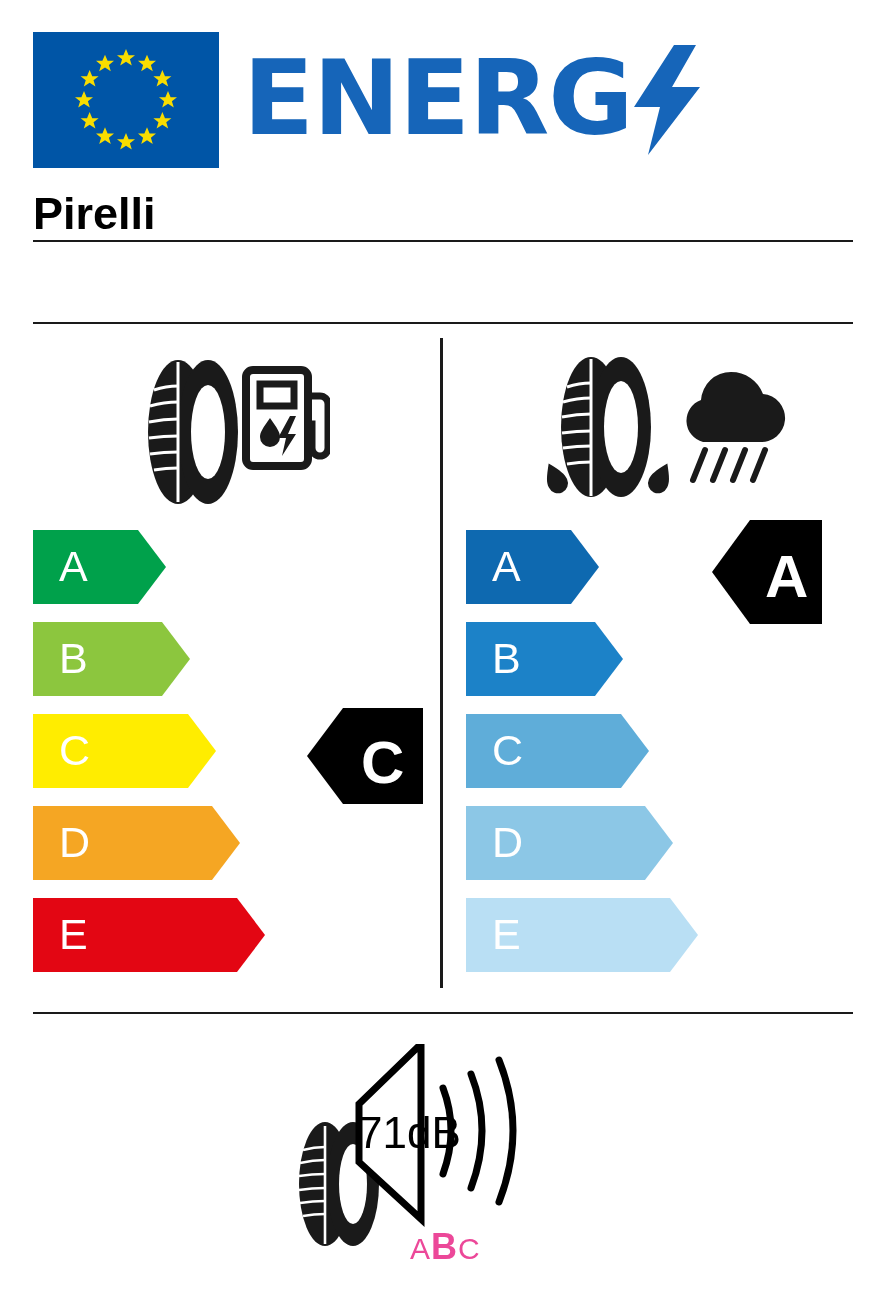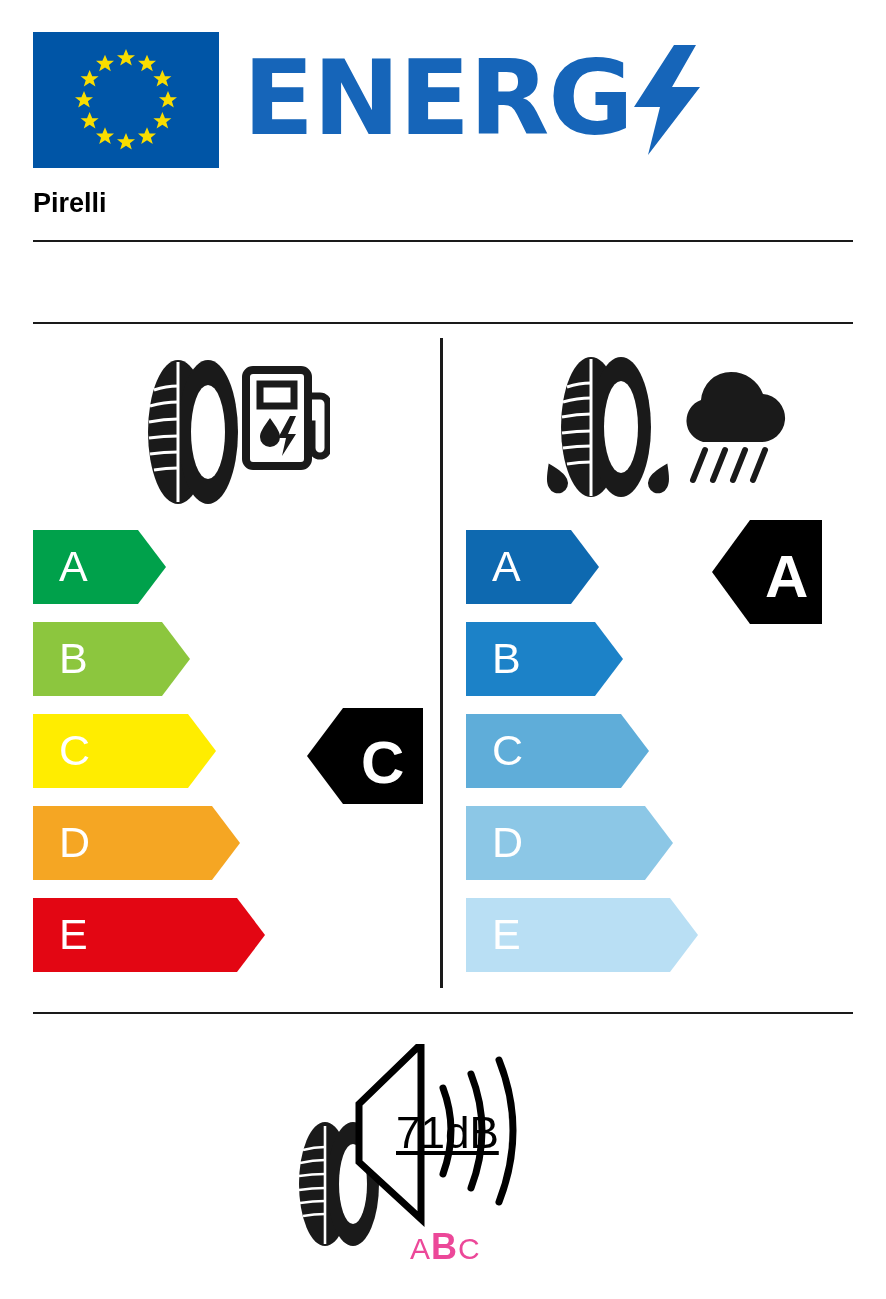--- a/index.html
+++ b/index.html
@@ -45,21 +45,21 @@
     left: 634px;
     top: 45px;
     width: 70px;
     height: 110px;
   }
 
   .brand {
     position: absolute;
     left: 33px;
     top: 188px;
-    font-size: 27px;
+    font-size: 45px;
     font-weight: bold;
     color: #000;
     letter-spacing: 0px;
   }
 
   .rule {
     position: absolute;
     background: #1a1a1a;
     height: 2px;
     left: 33px;
@@ -356,19 +356,19 @@
       <polygon points="74,60 136,0 136,175 74,118" fill="#ffffff" stroke="#000000" stroke-width="7"></polygon>
 
       <g fill="none" stroke="#000000" stroke-width="7" stroke-linecap="round">
         <path d="M158 44 q16 42 0 86"></path>
         <path d="M186 30 q22 56 0 114"></path>
         <path d="M214 16 q28 70 0 142"></path>
       </g>
     </svg>
   </div>
 
-  <div class="noise-db" style="left:396px; top:1108px;text-decoration:underline;">71dB</div>
+  <div class="noise-db" style="left:358px; top:1108px;">71dB</div>
 
   <div class="noise-classes" style="left:410px; top:1226px;">
     <span>A</span><b>B</b><span>C</span>
   </div>
 
 </div>
 
 </body></html>

